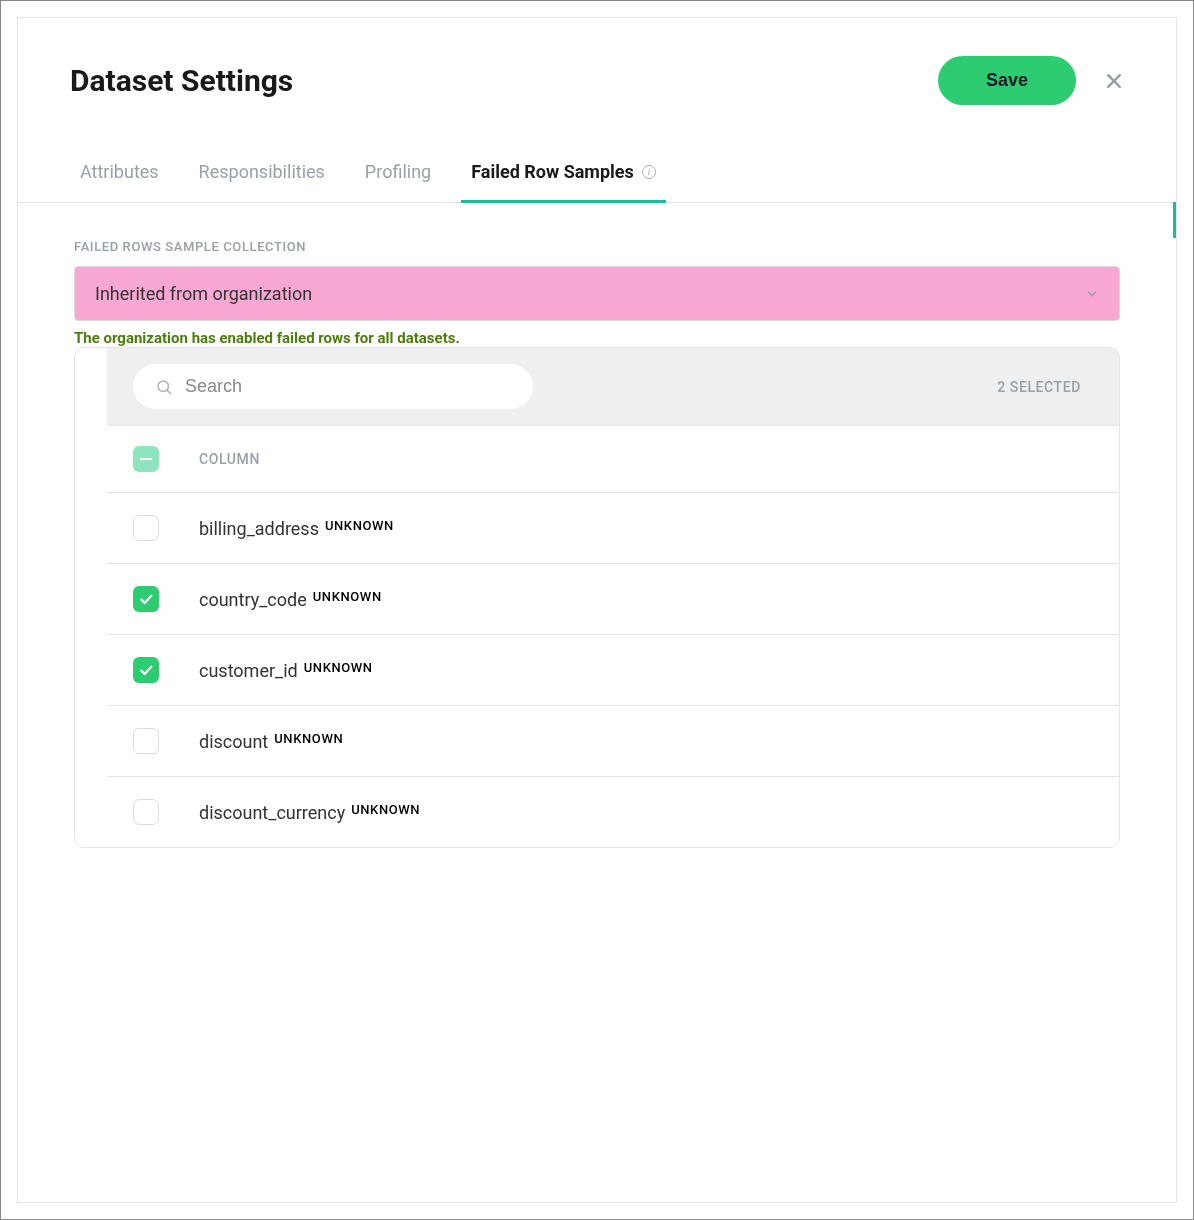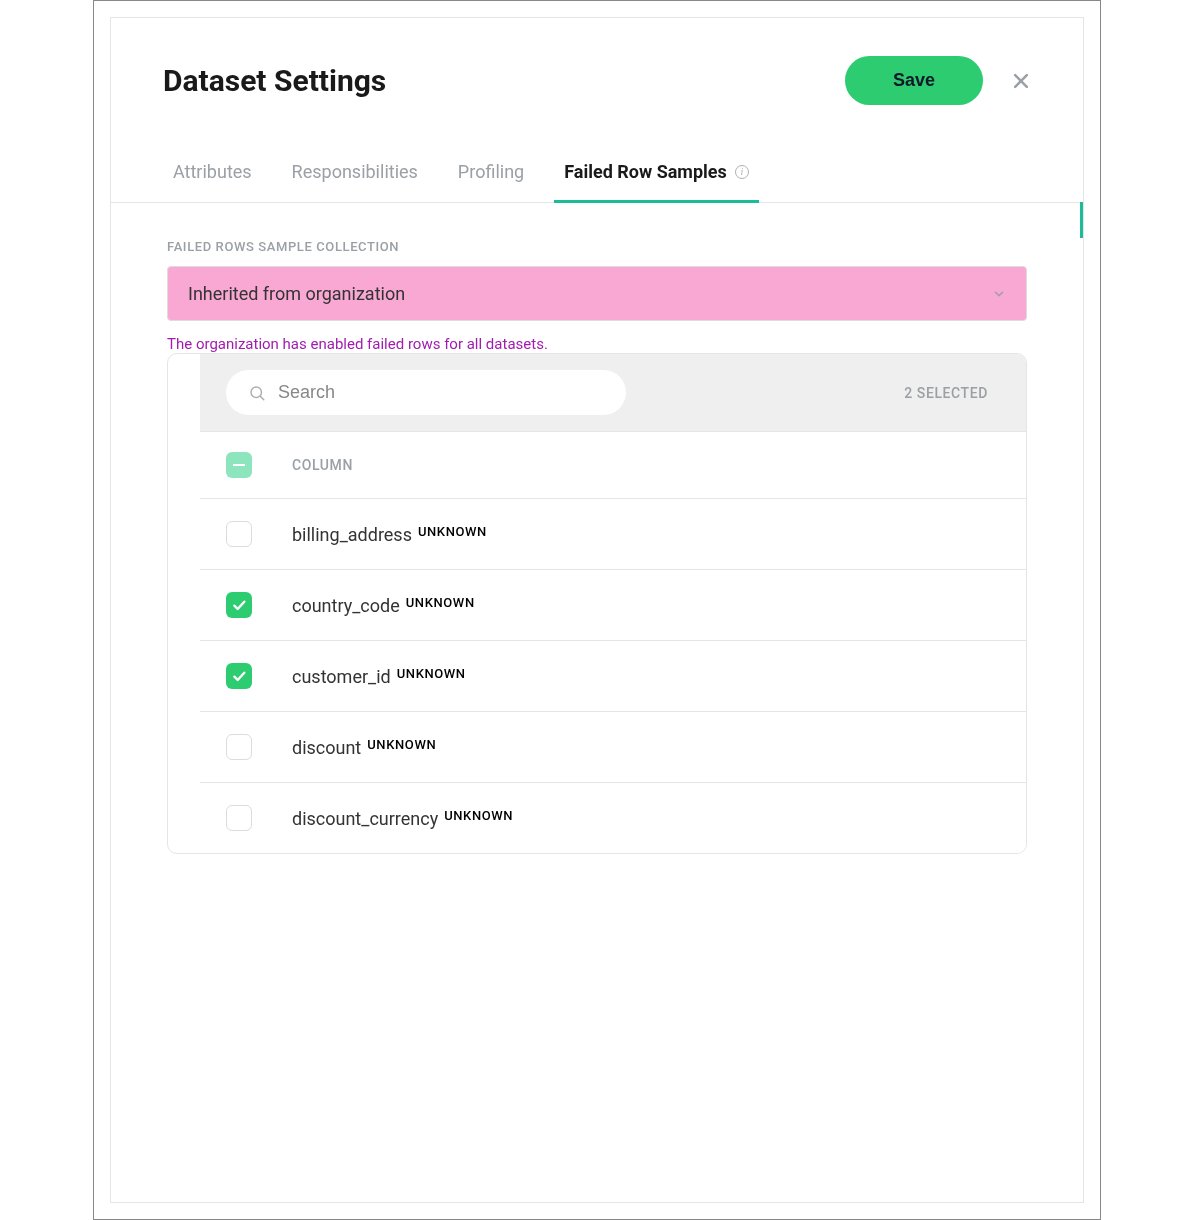--- a/index.html
+++ b/index.html
@@ -2,21 +2,21 @@
 <html><head>
 <meta charset="utf-8">
 <style>
   * { box-sizing: border-box; margin: 0; padding: 0; }
   body {
     font-family: -apple-system, BlinkMacSystemFont, "Segoe UI", Roboto, Helvetica, Arial, sans-serif;
     background: #fff;
     color: #1a1a1a;
   }
   .frame {
-    width: 1008px;
+    width: 1194px;
     height: 1220px;
     border: 1px solid #888;
     margin: 0 auto;
     position: relative;
     overflow: hidden;
     padding: 16px;
   }
   .inner {
     border: 1px solid #e5e5e5;
     height: 100%;
@@ -123,22 +123,23 @@
     cursor: pointer;
     background: #f9a8d4;
   }
   .chevron-down {
     width: 14px;
     height: 14px;
     color: #9aa0a6;
   }
   .helper {
     font-size: 15px;
-    color: #a21caf;
-    margin-top: 14px;
+    color: #4d7c0f;
+    margin-top: 8px;
+    font-weight: bold;
   }
   .section2 {
     margin-top: 44px;
   }
   .columns-panel {
     border: 1px solid #e5e5e5;
     border-radius: 10px;
     overflow: hidden;
     padding-left: 32px;
   }

